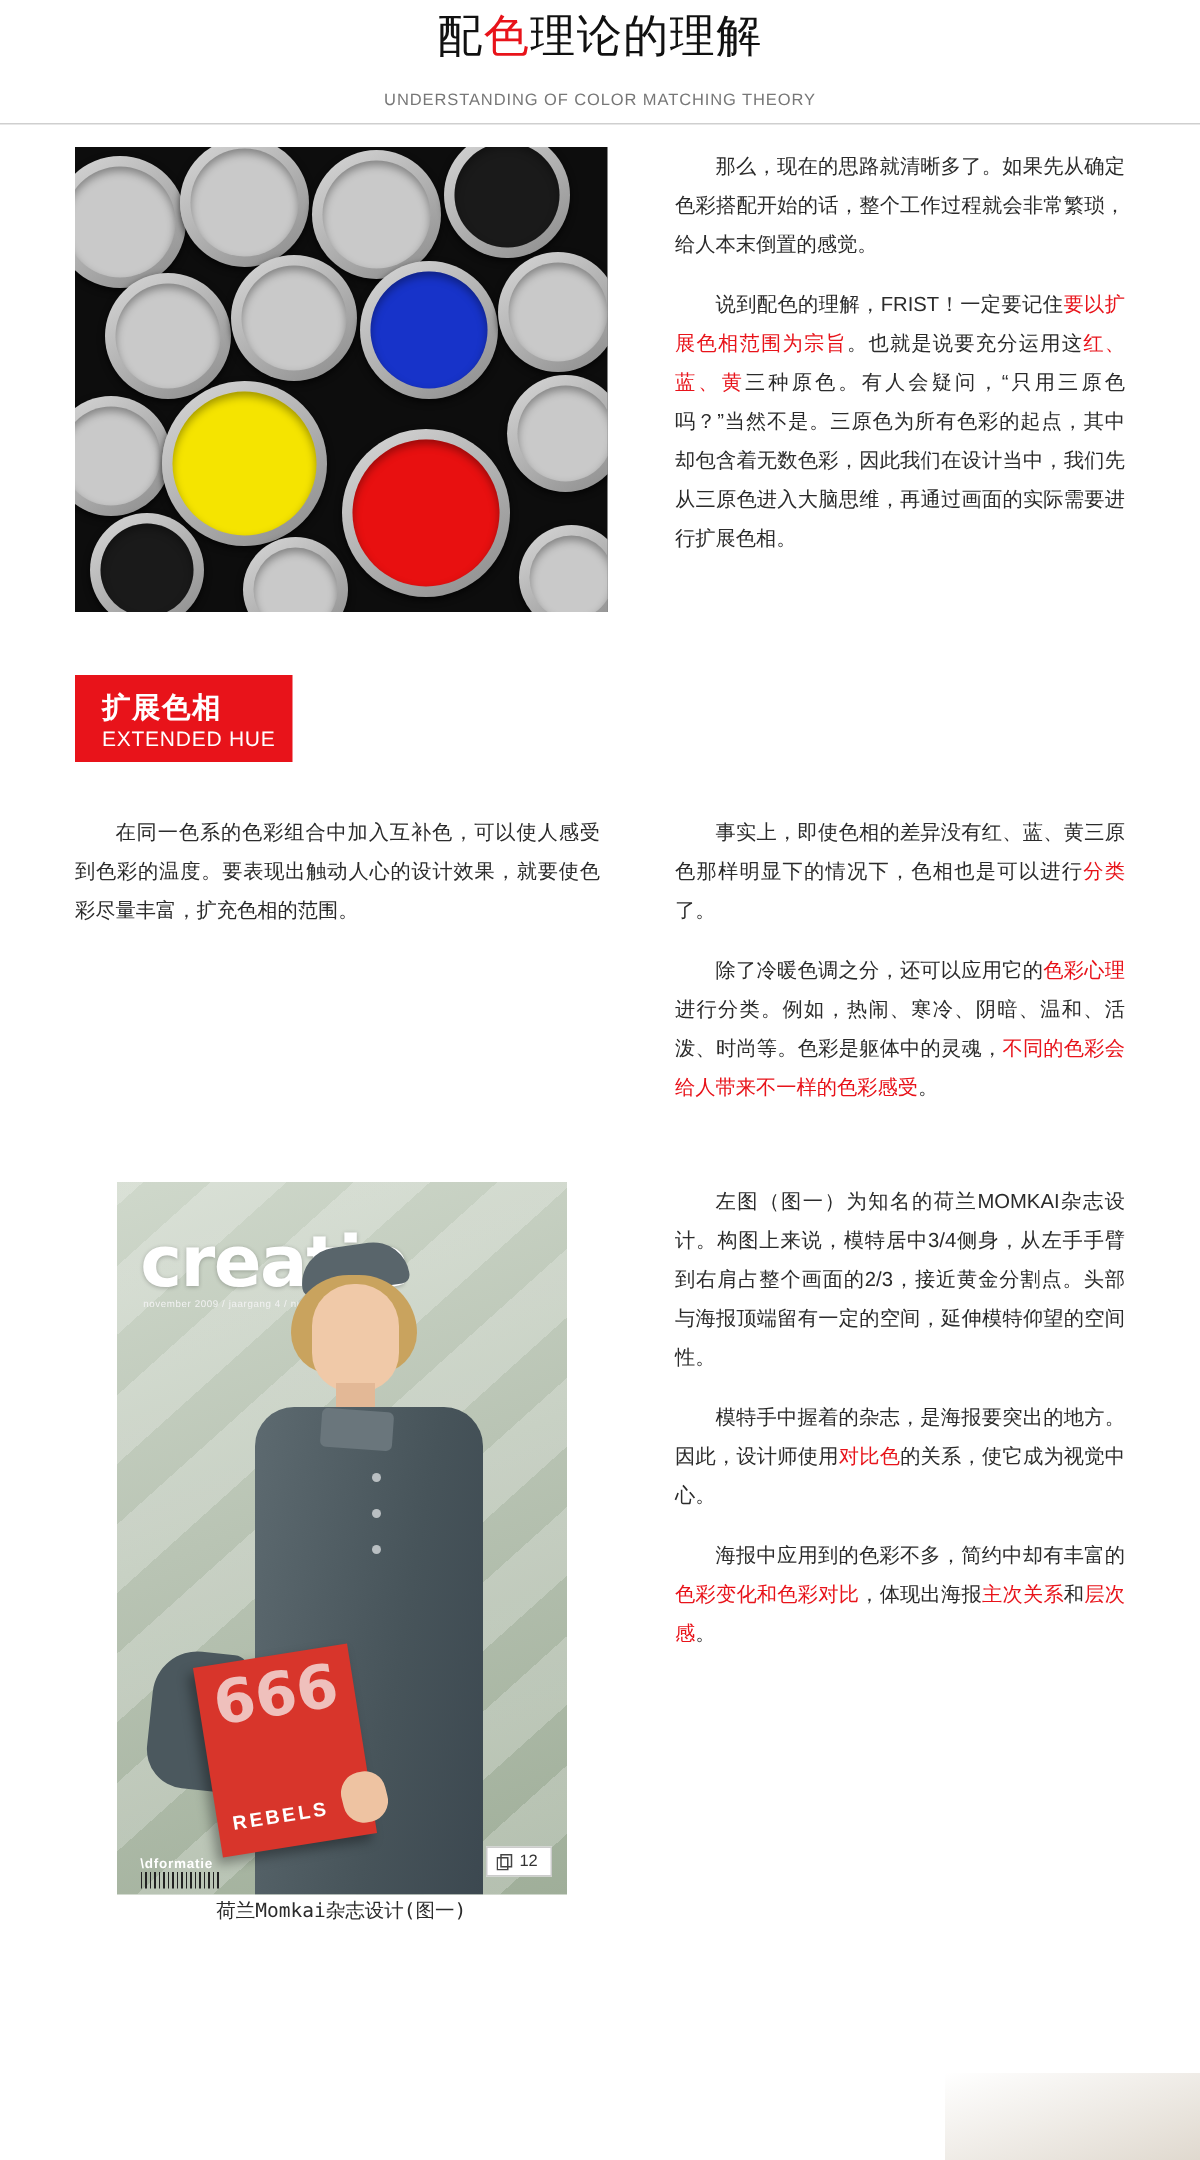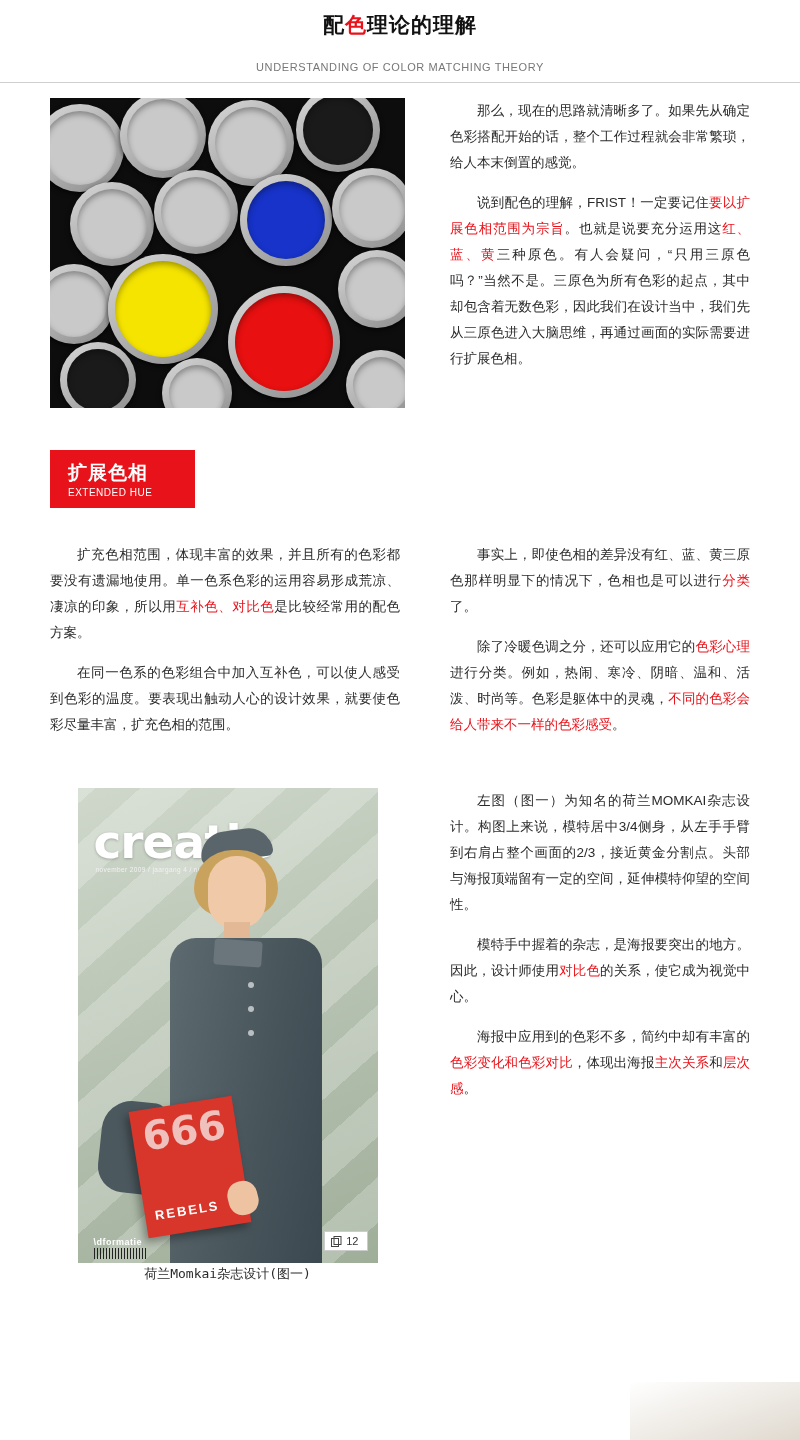--- a/index.html
+++ b/index.html
@@ -16,22 +16,22 @@
 
   
   .header {
     width: 100%;
     padding-top: 10px;
     text-align: center;
     border-bottom: 1px solid #cfcfcf;
     padding-bottom: 8px;
   }
   .header-cn {
-    font-size: 21px;
-    font-weight: bold;
+    font-size: 30px;
+    font-weight: normal;
     color: #111111;
     letter-spacing: 1px;
     line-height: 30px;
   }
   .header-cn .accent { color: #e8131a; }
   .header-en {
     font-size: 11px;
     color: #777777;
     letter-spacing: 0.6px;
     margin-top: 20px;
@@ -92,21 +92,21 @@
     color: #ffffff;
     padding: 11px 0 9px 18px;
   }
   .hue-label .cn {
     font-size: 19px;
     font-weight: bold;
     line-height: 24px;
     letter-spacing: 1px;
   }
   .hue-label .en {
-    font-size: 10px;
+    font-size: 14px;
     line-height: 13px;
     letter-spacing: 0.5px;
     margin-top: 1px;
   }
 
   
   .two-col-text { margin-top: 34px; }
   .two-col-text .col-left { width: 350px; }
   .two-col-text .col-right { width: 350px; padding-left: 50px; }
 
@@ -352,21 +352,20 @@
 
 <div class="hue-label-wrap">
   <div class="hue-label">
     <div class="cn">扩展色相</div>
     <div class="en">EXTENDED HUE</div>
   </div>
 </div>
 
 <div class="section two-col-text">
   <div class="col-left">
-    <p class="para"><span>扩充色相范围，体现丰富的效果，并且所有的色彩都要没有遗漏地使用。单一色系色彩的运用容易形成荒凉、凄凉的印象，所以用</span><span class="red">互补色、对比色</span><span>是比较经常用的配色方案。</span></p>
     <p class="para"><span>在同一色系的色彩组合中加入互补色，可以使人感受到色彩的温度。要表现出触动人心的设计效果，就要使色彩尽量丰富，扩充色相的范围。</span></p>
   </div>
   <div class="col-right">
     <p class="para"><span>事实上，即使色相的差异没有红、蓝、黄三原色那样明显下的情况下，色相也是可以进行</span><span class="red">分类</span><span>了。</span></p>
     <p class="para"><span>除了冷暖色调之分，还可以应用它的</span><span class="red">色彩心理</span><span>进行分类。例如，热闹、寒冷、阴暗、温和、活泼、时尚等。色彩是躯体中的灵魂，</span><span class="red">不同的色彩会给人带来不一样的色彩感受</span><span>。</span></p>
   </div>
 </div>
 
 <div class="section mag-section">
   <div class="mag-wrap">

